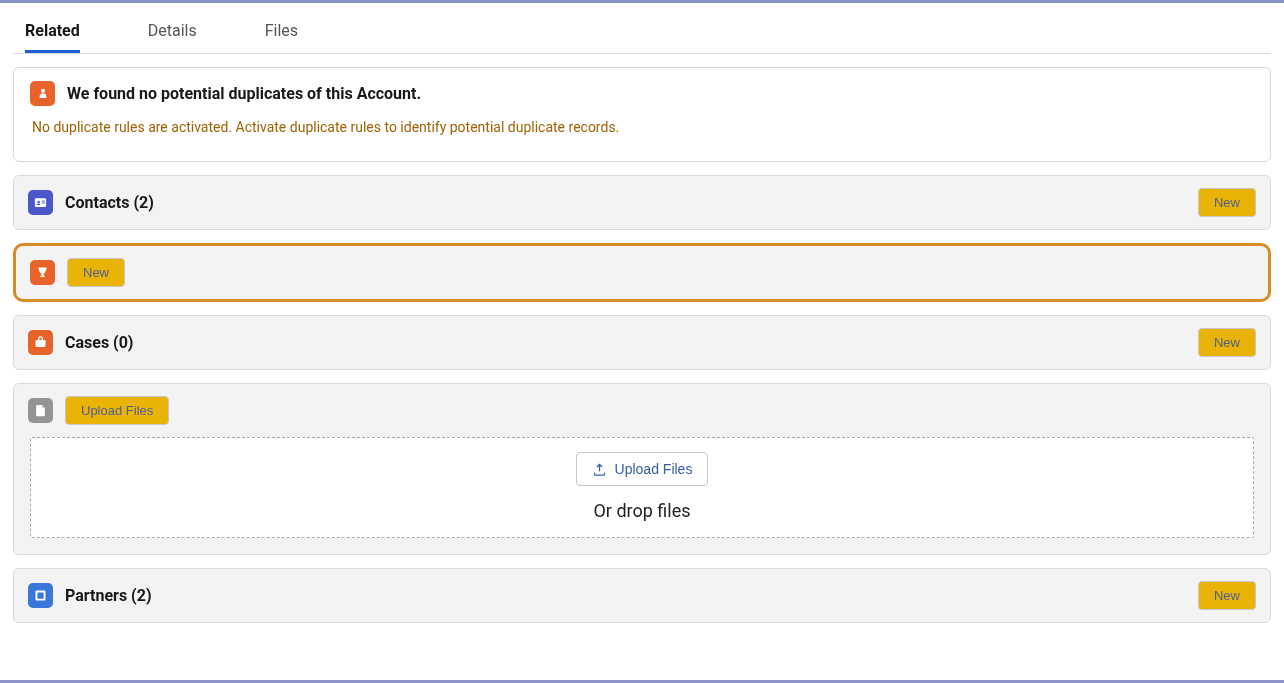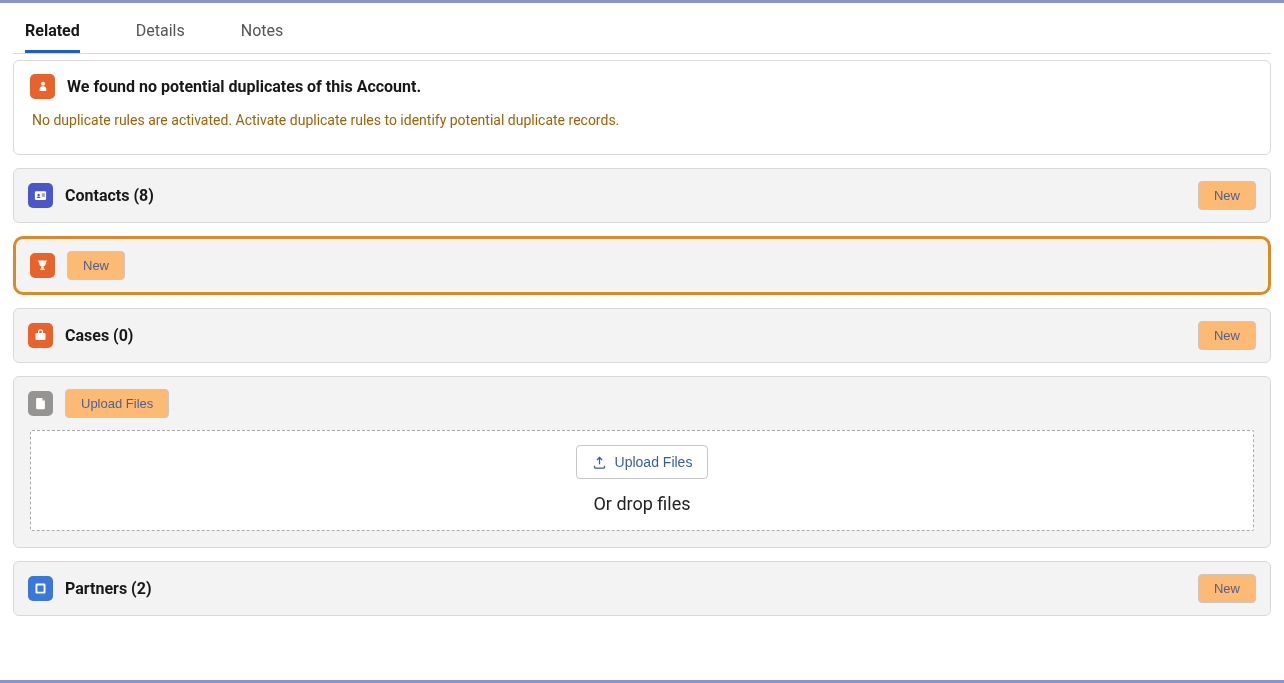--- a/index.html
+++ b/index.html
@@ -18,33 +18,33 @@
     gap: 48px;
     border-bottom: 1px solid #d9d9d9;
     padding-top: 6px;
   }
   .tab {
     padding: 12px 0 10px 0;
     font-size: 16px;
     color: #555;
     cursor: pointer;
     border-bottom: 3px solid transparent;
-    margin-left: 8px;
+    margin-left: 20px;
   }
   .tab:first-child { margin-left: 12px; }
   .tab.active {
     color: #181818;
     font-weight: 700;
     border-bottom: 3px solid #1b5fce;
   }
   .card {
     border: 1px solid #d9d9d9;
     border-radius: 6px;
     background: #fff;
-    margin-top: 6px;
+    margin-top: 13px;
   }
   .card-header-row {
     display: flex;
     align-items: center;
     padding: 13px 16px;
   }
   .section {
     border: 1px solid #d9d9d9;
     border-radius: 6px;
     background: #f3f3f3;
@@ -86,21 +86,21 @@
     font-size: 16px;
     font-weight: 700;
     color: #181818;
   }
   .dup-sub {
     font-size: 14px;
     color: #a16207;
     padding: 0 18px 26px 18px;
   }
   .btn {
-    background: #fdba74;
+    background: #eab308;
     border: 1px solid #c7c7c7;
     border-radius: 4px;
     padding: 6px 15px;
     font-size: 13px;
     color: #515f8f;
     cursor: pointer;
   }
   .upload-area {
     margin: 0 16px 16px 16px;
     border: 1px dashed #aaa;
@@ -127,21 +127,21 @@
     color: #222;
   }
   svg { display: block; }
 </style>
 </head>
 <body>
 
 <div class="tabs">
   <div class="tab active">Related</div>
   <div class="tab">Details</div>
-  <div class="tab">Notes</div>
+  <div class="tab">Files</div>
 </div>
 
 <div class="card">
   <div class="card-header-row">
     <div class="icon-box icon-orange">
       <svg width="16" height="16" viewBox="0 0 24 24" fill="white">
           <circle cx="12" cy="7" r="3"></circle>
           <path d="M12 11c-3 0-5 2-5 4v3h10v-3c0-2-2-4-5-4z"></path>
         </svg>
     </div>
@@ -154,21 +154,21 @@
   <div class="section-header">
     <div class="icon-box icon-indigo">
       <svg width="15" height="15" viewBox="0 0 24 24" fill="white">
           <rect x="3" y="5" width="18" height="14" rx="2"></rect>
           <circle cx="9" cy="11" r="2" fill="#4b56c9"></circle>
           <path d="M6 16c0-1.5 1.5-2.5 3-2.5s3 1 3 2.5" fill="#4b56c9"></path>
           <rect x="14" y="9" width="5" height="1.5" fill="#4b56c9"></rect>
           <rect x="14" y="12" width="5" height="1.5" fill="#4b56c9"></rect>
         </svg>
     </div>
-    <div class="section-title">Contacts (8)</div>
+    <div class="section-title">Contacts (2)</div>
     <button class="btn">New</button>
   </div>
 </div>
 
 <div class="section highlight">
   <div class="section-header">
     <div class="icon-box icon-orange">
       <svg width="15" height="15" viewBox="0 0 24 24" fill="white">
           <path d="M5 4h14l-2 6c-1 3-3 4-5 4s-4-1-5-4L5 4z"></path>
           <rect x="10" y="14" width="4" height="3"></rect>

